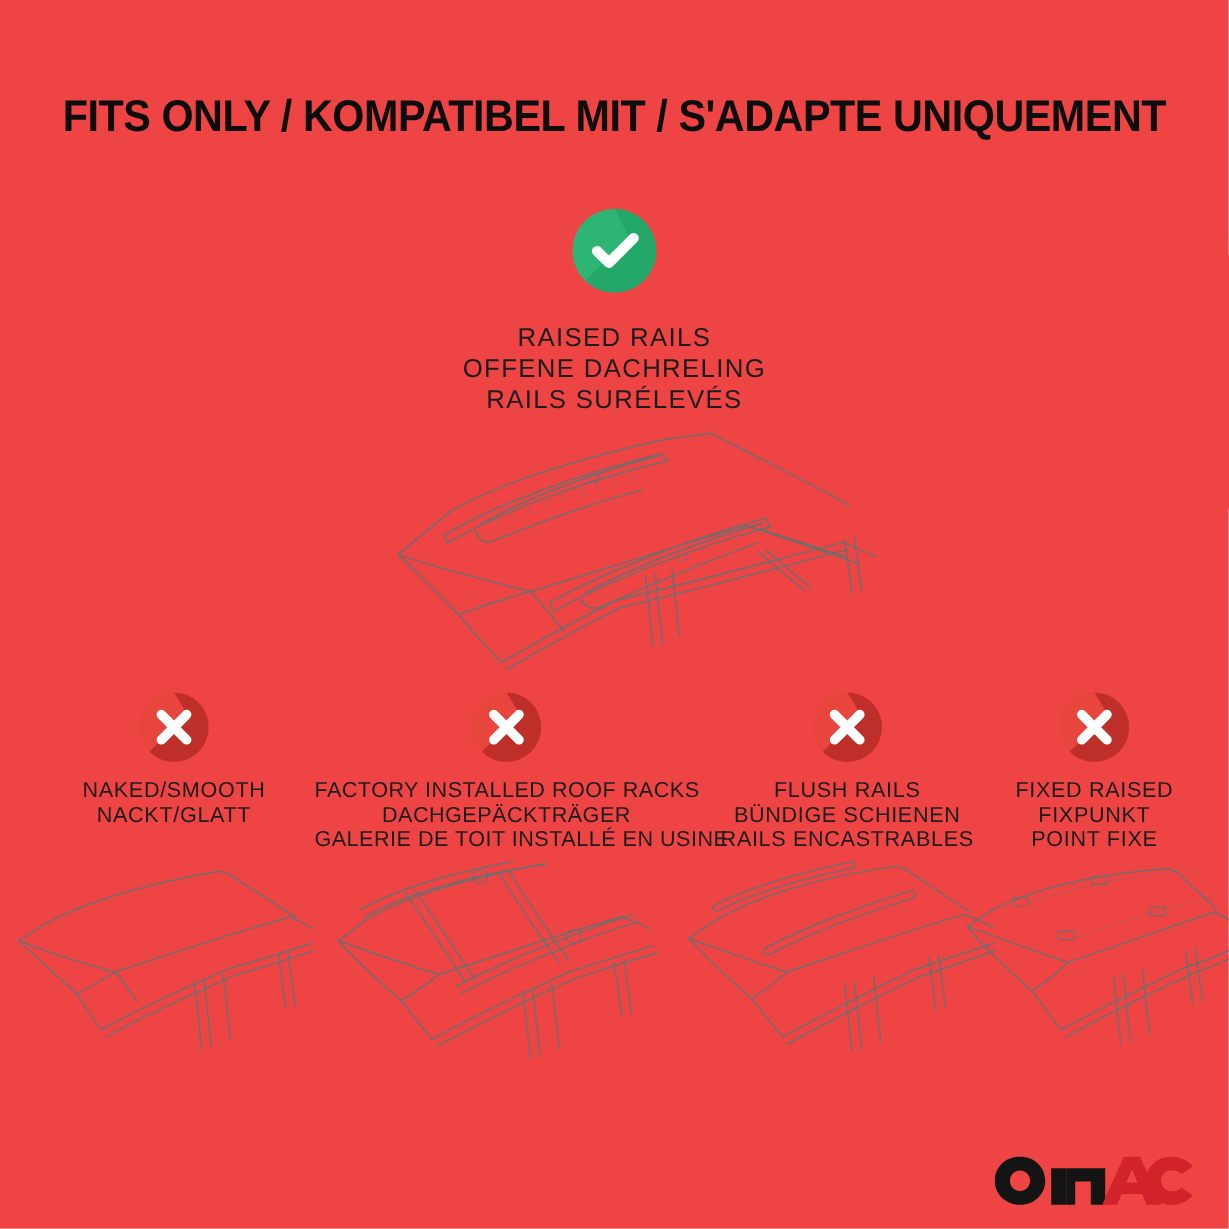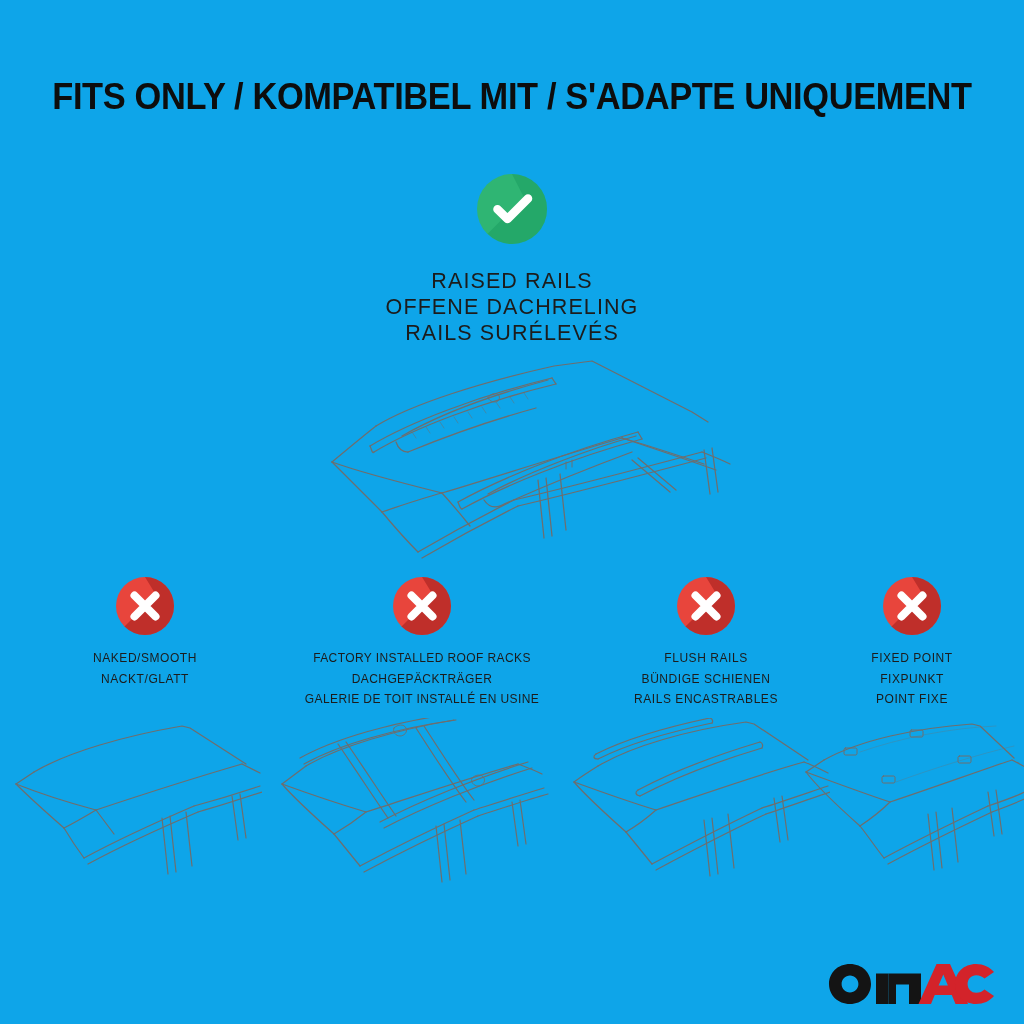--- a/index.html
+++ b/index.html
@@ -12,21 +12,21 @@
     height: 1024px;
     position: relative;
     overflow: hidden;
     font-family: "Liberation Sans", sans-serif;
     -webkit-font-smoothing: antialiased;
   }
 
   .page {
     position: absolute;
     inset: 0;
-    background: #0ea5e9;
+    background: #ef4444;
   }
 
   
   .header-title {
     position: absolute;
     top: 76px;
     left: 0;
     width: 1024px;
     text-align: center;
     font-family: "Liberation Sans Narrow", "Liberation Sans", sans-serif;
@@ -89,21 +89,21 @@
   .bad-item.i3 { left: 822px; width: 180px; }
 
   .x-badge {
     width: 58px;
     height: 58px;
     margin: 0 auto;
     position: relative;
   }
   .bad-caption {
     margin-top: 13px;
-    font-size: 12px;
+    font-size: 18px;
     line-height: 20.5px;
     letter-spacing: 0.55px;
     color: #1c1c1c;
     white-space: nowrap;
   }
   .bad-item.i1 .bad-caption { letter-spacing: 0.4px; }
 
   
   .bottom-row {
     position: absolute;
@@ -263,21 +263,21 @@
 
     <div class="bad-item i3">
       <div class="x-badge">
         <svg class="sketch" viewBox="0 0 58 58">
           <circle cx="29" cy="29" r="29" fill="#E8453C"></circle>
           <path d="M29 0 A29 29 0 0 1 29 58 A29 29 0 0 1 8.5 49.5 L40 18 Z" fill="#A4221E" opacity="0.6"></path>
           <path d="M18.5 18.5 L39.5 39.5 M39.5 18.5 L18.5 39.5" stroke="#ffffff" stroke-width="8" stroke-linecap="round"></path>
         </svg>
       </div>
       <div class="bad-caption">
-        <div>FIXED POINT</div>
+        <div>FIXED RAISED</div>
         <div>FIXPUNKT</div>
         <div>POINT FIXE</div>
       </div>
     </div>
   </div>
 
   <div class="bottom-row">
 
     <div class="bottom-ill b0">
       <svg class="sketch" viewBox="0 0 258 172">

